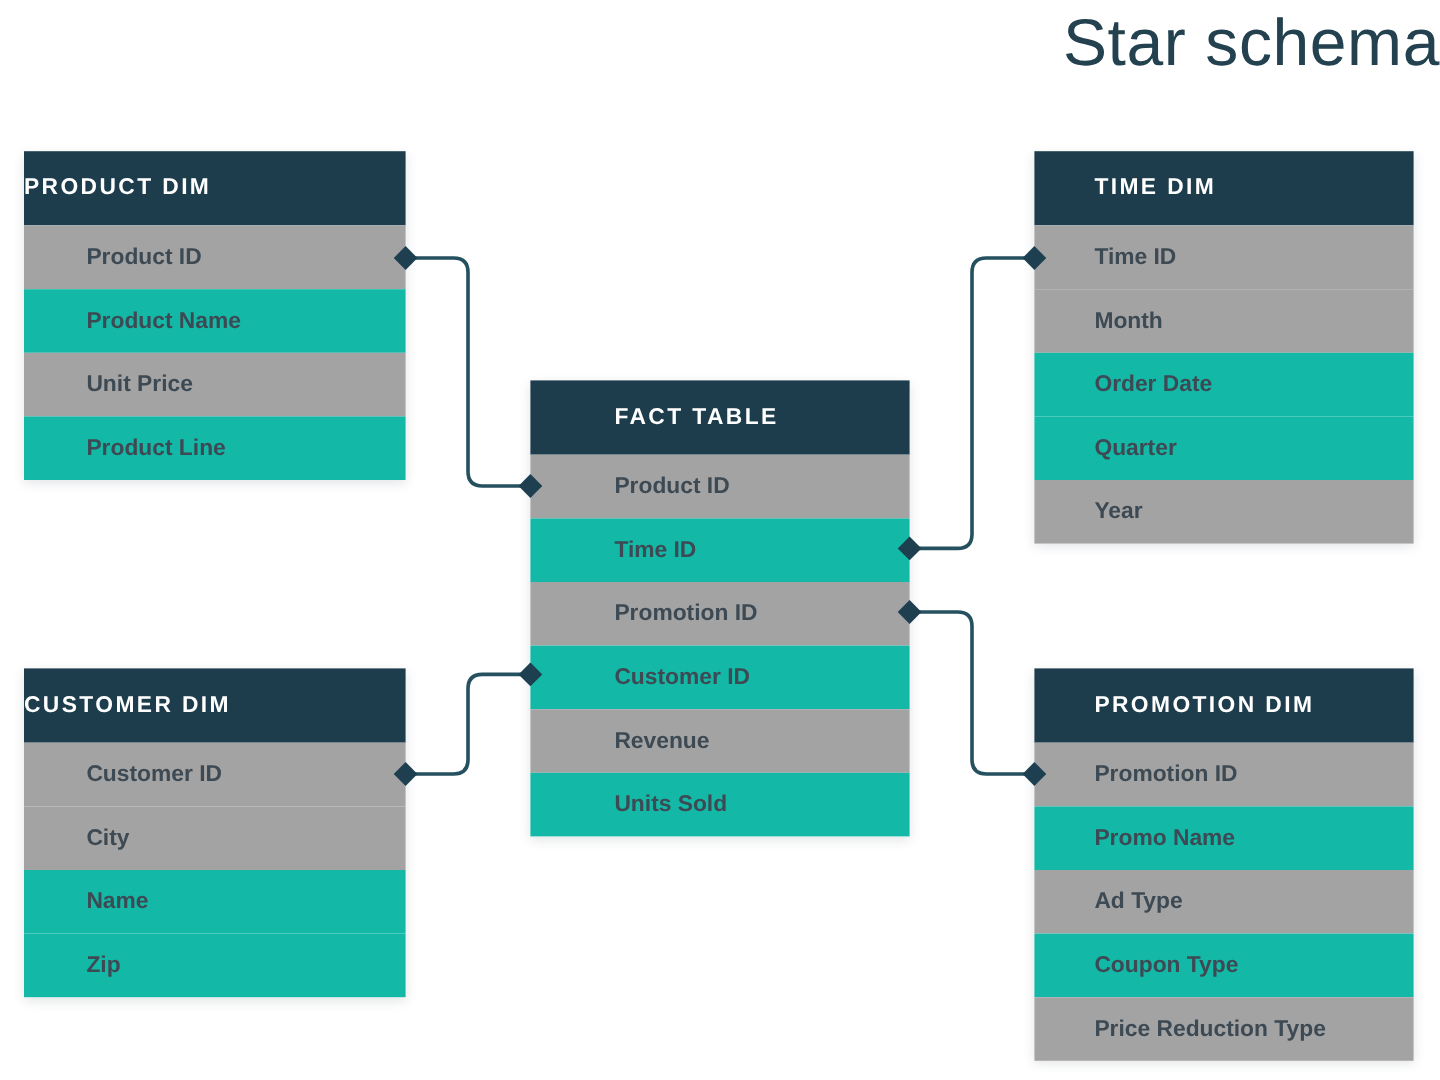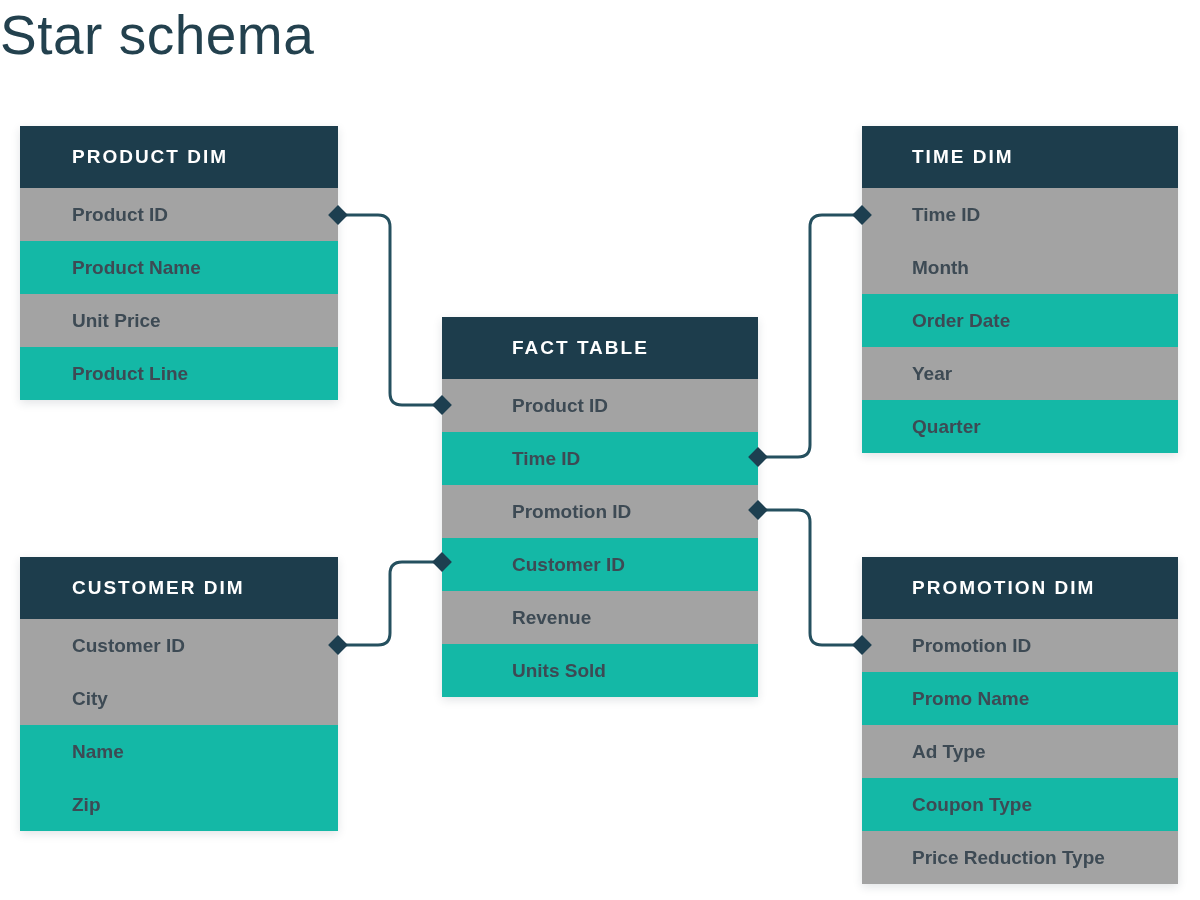--- a/index.html
+++ b/index.html
@@ -22,21 +22,21 @@
     width: 1200px;
     height: 900px;
   }
 
   
   .diagram-title {
     position: absolute;
     left: 0;
     top: 4px;
     width: 1200px;
-    text-align: left;
+    text-align: right;
     font-size: 55px;
     font-weight: 300;
     letter-spacing: 0.5px;
     color: #23414e;
     line-height: 1.15;
   }
 
   
   #connectors {
     position: absolute;
@@ -67,21 +67,20 @@
     box-shadow: 0 3px 9px rgba(30, 45, 60, 0.13);
   }
   .entity-header {
     background: #1d3d4c;
     color: #ffffff;
     font-size: 19px;
     font-weight: 700;
     letter-spacing: 2.0px;
     height: 62px;
     line-height: 62px;
-    padding-left: 52px;
     box-sizing: border-box;
     white-space: nowrap;
     overflow: hidden;
   }
   .entity-body {
     background: #ffffff;
   }
   .field-row {
     height: 53px;
     line-height: 53px;
@@ -177,22 +176,22 @@
       <div class="field-row">Units Sold</div>
     </div>
   </div>
 
   <div class="entity" id="entity-time">
     <div class="entity-header">TIME DIM</div>
     <div class="entity-body">
       <div class="field-row shaded">Time ID</div>
       <div class="field-row shaded">Month</div>
       <div class="field-row">Order Date</div>
+      <div class="field-row">Quarter</div>
       <div class="field-row shaded">Year</div>
-      <div class="field-row">Quarter</div>
     </div>
   </div>
 
   <div class="entity" id="entity-promotion">
     <div class="entity-header">PROMOTION DIM</div>
     <div class="entity-body">
       <div class="field-row shaded">Promotion ID</div>
       <div class="field-row">Promo Name</div>
       <div class="field-row shaded">Ad Type</div>
       <div class="field-row">Coupon Type</div>

